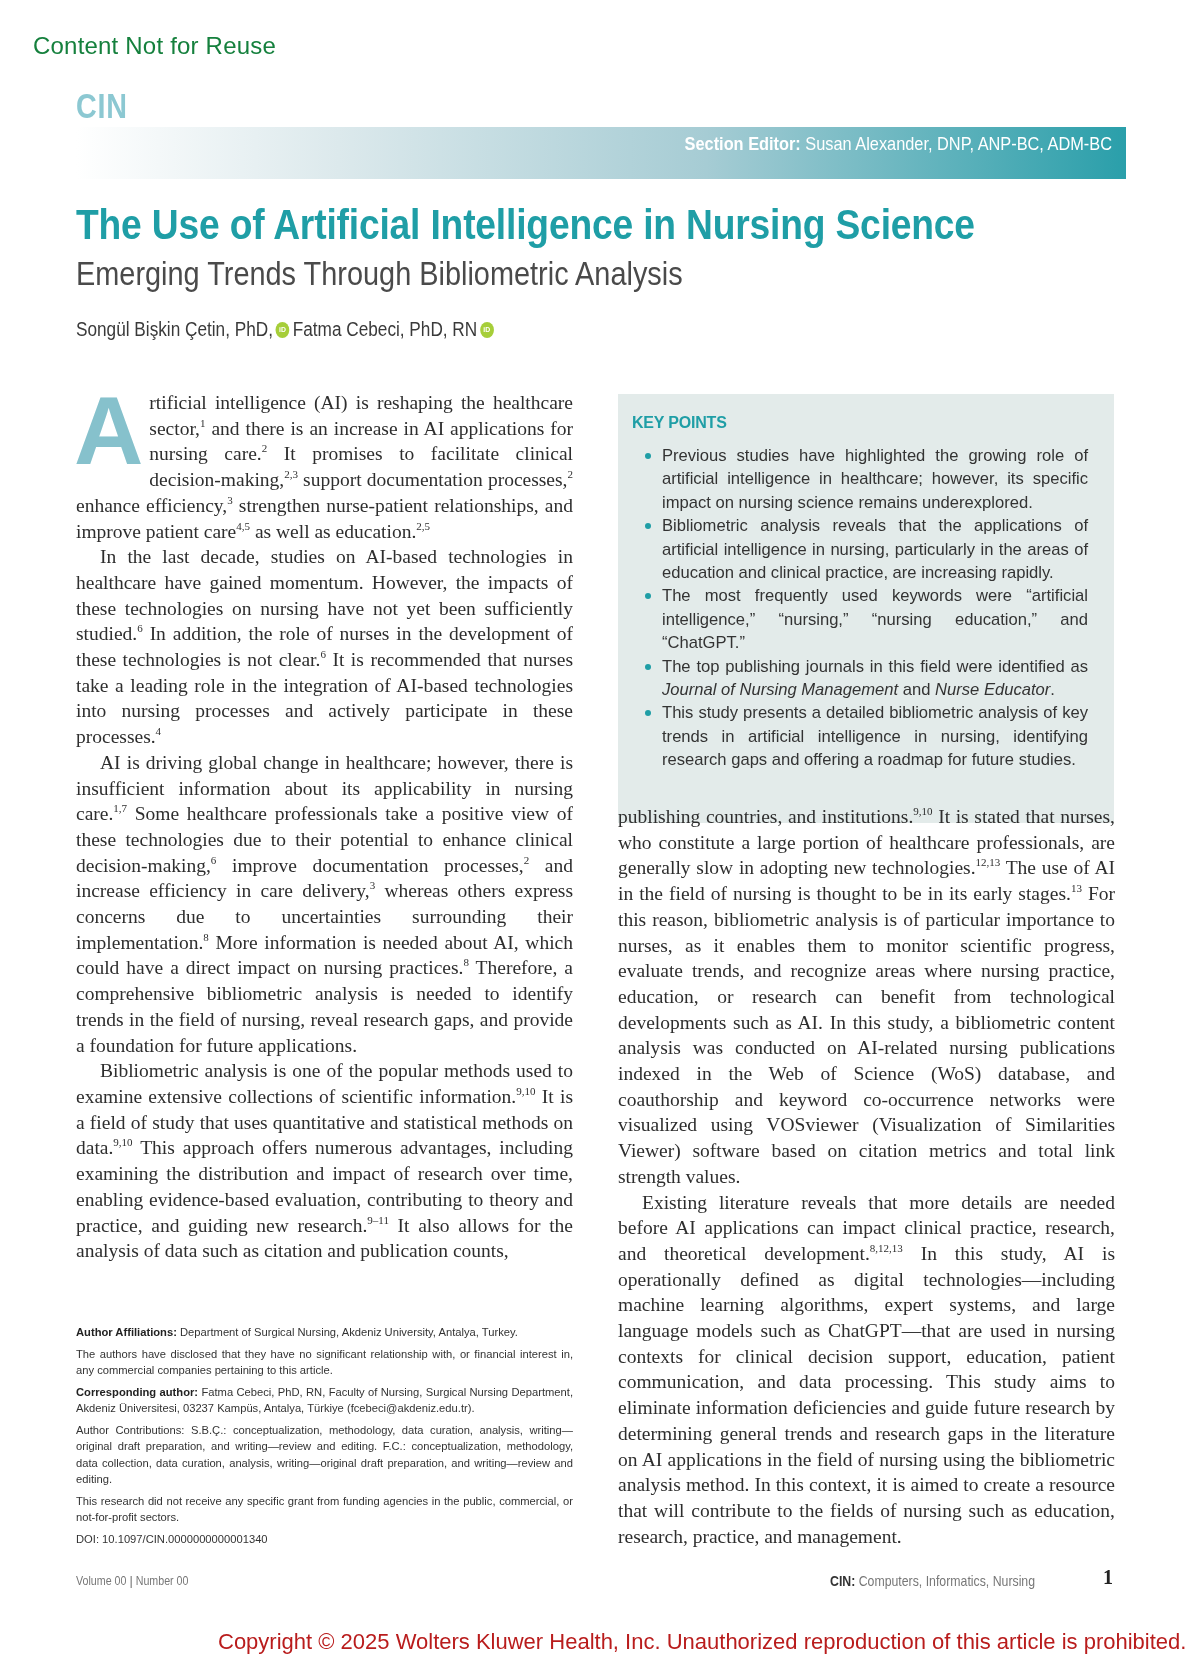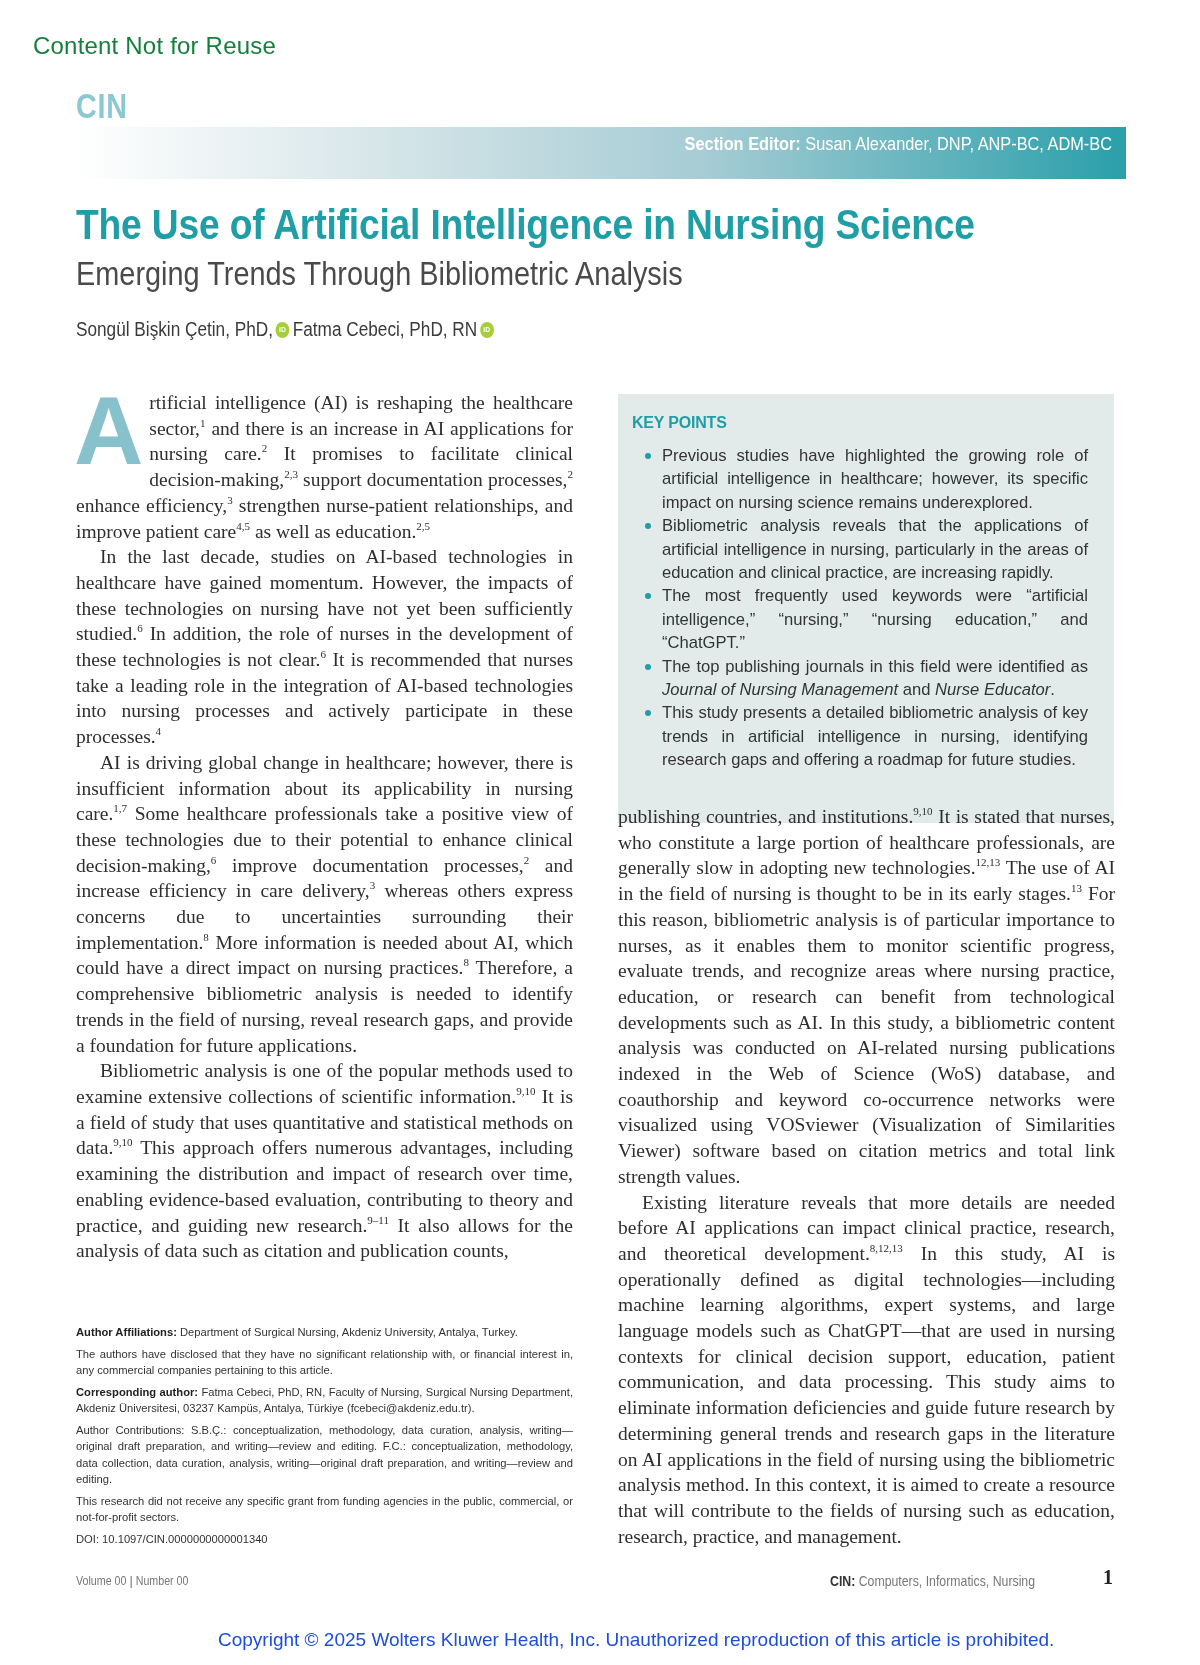--- a/index.html
+++ b/index.html
@@ -29,21 +29,21 @@
   .kp-bullet { position: absolute; left: 1px; top: 9px; width: 6px; height: 6px; border-radius: 50%; background: #1f9ea6; }
   .kp-list i { font-style: italic; }
   .footnotes { position: absolute; left: 76px; top: 1324px; width: 497px; font-family: "Liberation Sans", sans-serif; font-size: 11.2px; line-height: 16.5px; color: #333; text-align: justify; }
   .footnotes p { margin: 0 0 5px 0; }
   .footnotes b { font-weight: bold; color: #222; }
   .footer-left { position: absolute; left: 76px; top: 1573px; font-family: "Liberation Sans", sans-serif; font-size: 13px; color: #777; transform: scaleX(0.82); transform-origin: left; white-space: nowrap; }
   .footer-left .sep { color: #555; margin: 0 4px; }
   .footer-right { position: absolute; left: 830px; top: 1572px; font-family: "Liberation Sans", sans-serif; font-size: 15px; color: #777; white-space: nowrap; transform: scaleX(0.82); transform-origin: left; }
   .footer-right b { color: #333; }
   .page-num { position: absolute; left: 1103px; top: 1566px; font-family: "Liberation Serif", serif; font-size: 20px; font-weight: bold; color: #222; }
-  .copyright { position: absolute; left: 218px; top: 1629px; font-family: "Liberation Sans", sans-serif; font-size: 19px; color: #1d4ed8; white-space: nowrap; }
+  .copyright { position: absolute; left: 218px; top: 1629px; font-family: "Liberation Sans", sans-serif; font-size: 22px; color: #b91c1c; white-space: nowrap; }
 </style>
 </head>
 <body>
 
 <div class="watermark">Content Not for Reuse</div>
 
 <div class="brand">
   <span class="cin">CIN</span>
   <span class="plus">PLUS</span>
 </div>

